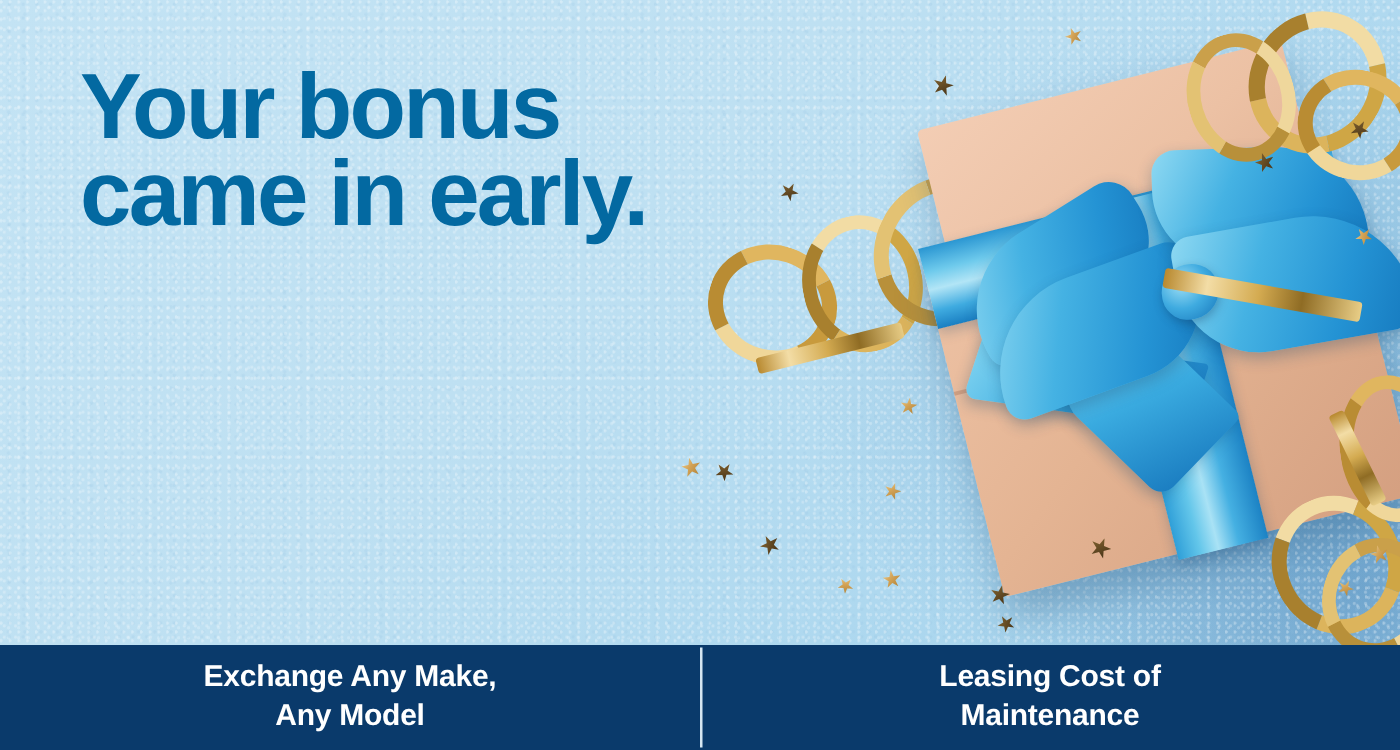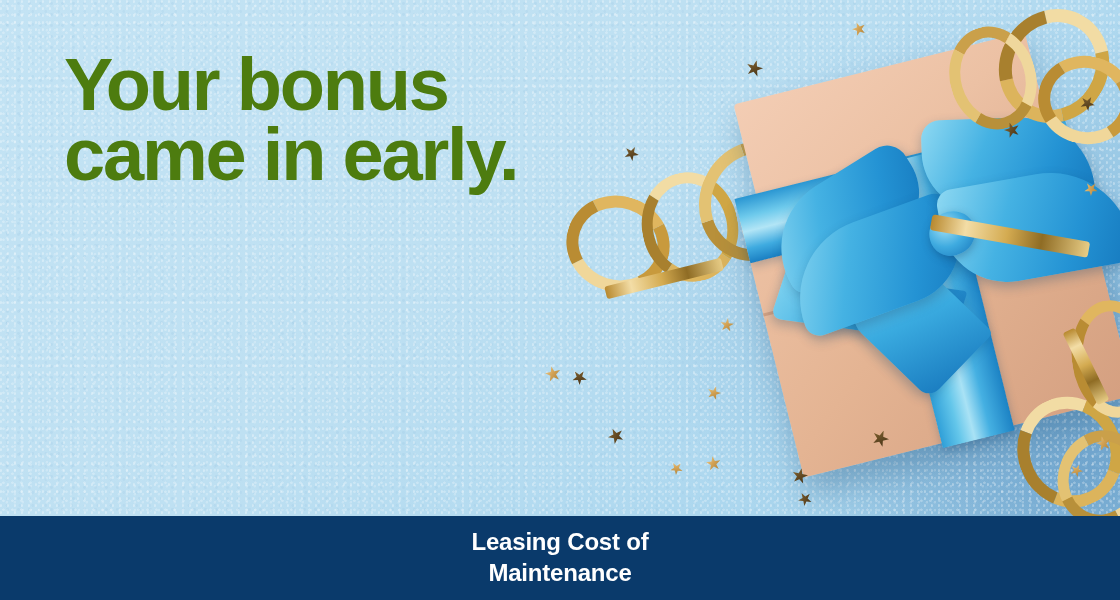--- a/index.html
+++ b/index.html
@@ -153,21 +153,21 @@
   }
   .star.dark { background:linear-gradient(135deg,#8a6a34 0%, #5c4420 60%, #3d2d14 100%); }
 
   
   .copy { position:absolute; left:64px; top:50px; width:560px; }
   .headline {
     font-size:74px;
     font-weight:700;
     line-height:0.95;
     letter-spacing:-2.2px;
-    color:#4d7c0f;
+    color:#0369a1;
     white-space:pre-line;
   }
   .subhead {
     margin-top:42px;
     font-size:22px;
     font-weight:400;
     line-height:1.42;
     letter-spacing:-0.2px;
     color:#2b2b2b;
     white-space:pre-line;
@@ -264,18 +264,22 @@
     <div class="star" style="left:1084px;top:182px;width:14px;height:14px;transform:rotate(-35deg);"></div>
   </div>
 
   <div class="copy">
     <div class="headline">Your bonus
 came in early.</div>
   </div>
 
   <div class="feature-bar">
     <div class="feature-cell">
+      <span class="feature-label">Exchange Any Make,
+Any Model</span>
+    </div>
+    <div class="feature-cell">
       <span class="feature-label">Leasing Cost of
 Maintenance</span>
     </div>
   </div>
 
 </div>
 
 </body></html>

